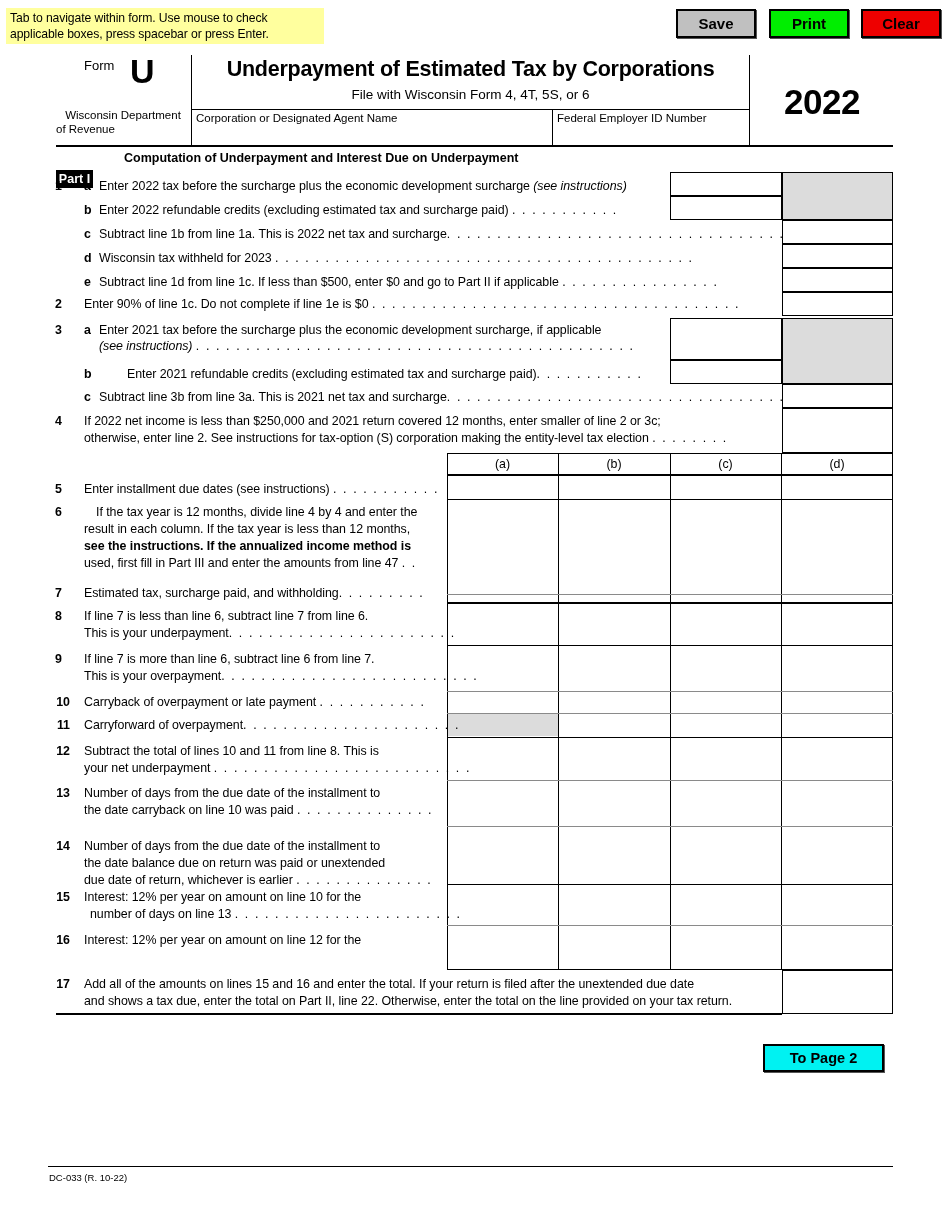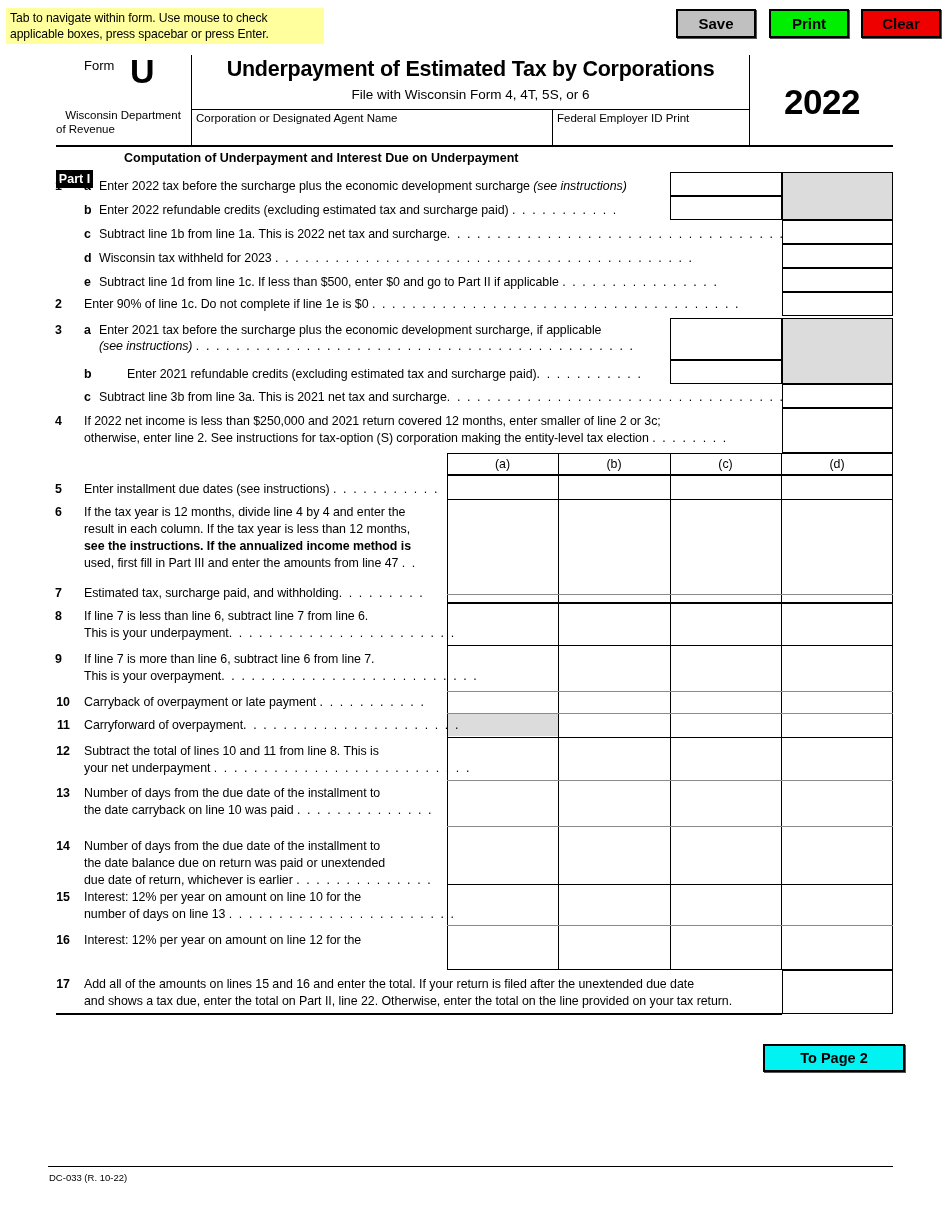--- a/index.html
+++ b/index.html
@@ -187,21 +187,21 @@
 
   .colhdr {
     position: absolute;
     font-size: 12.4px;
     text-align: center;
   }
 
   
   #btn-topage2 {
     position: absolute;
-    left: 763px; top: 1044px; width: 142px; height: 28px;
+    left: 763px; top: 1044px; width: 121px; height: 28px;
     background: #00f2f2;
     border: 2px solid #000;
     box-sizing: border-box;
     font-size: 14.5px; font-weight: bold;
     display: flex; align-items: center; justify-content: center;
     cursor: pointer;
     box-shadow: 1px 1px 0 #555;
   }
   #footer-rule {
     position: absolute; left: 48px; top: 1166px; width: 845px;
@@ -234,21 +234,21 @@
 
     <div id="hdr-mid">
       <div id="form-title">Underpayment of Estimated Tax by Corporations</div>
       <div id="form-subtitle">File with Wisconsin Form 4, 4T, 5S, or 6</div>
       <div id="hdr-mid-rule"></div>
 
       <div id="corp-name-cell">
         <div class="cell-label">Corporation or Designated Agent Name</div>
       </div>
       <div id="fein-cell">
-        <div class="cell-label">Federal Employer ID Print</div>
+        <div class="cell-label">Federal Employer ID Number</div>
       </div>
     </div>
 
     <div id="hdr-right">
       <div id="year">2022</div>
     </div>
   </div>
   <div id="hdr-bottom-rule"></div>
 
   <div id="part1-bar">
@@ -352,21 +352,21 @@
   <div class="hline light" style="left:447px; top:925px; width:446px;"></div>
 
   <div class="shaded" style="position:absolute; left:448px; top:714px; width:110px; height:22px;"></div>
 
   <div class="lnum" style="left:48px; top:482px; width:14px;">5</div>
   <div class="ltext" style="left:84px; top:482px;">
     <span>Enter installment due dates (see instructions) </span><span class="dots">. . . . . . . . . . .</span>
   </div>
 
   <div class="lnum" style="left:48px; top:505px; width:14px;">6</div>
-  <div class="ltext" style="left:84px; top:505px;">If the tax year is 12 months, divide line 4 by 4 and enter the</div>
+  <div class="ltext" style="left:96px; top:505px;">If the tax year is 12 months, divide line 4 by 4 and enter the</div>
   <div class="ltext" style="left:84px; top:522px;">result in each column. If the tax year is less than 12 months,</div>
   <div class="ltext" style="left:84px; top:539px;font-weight:bold;">see the instructions. If the annualized income method is</div>
   <div class="ltext" style="left:84px; top:556px;">
     <span>used, first fill in Part III and enter the amounts from line 47 </span><span class="dots">. .</span>
   </div>
 
   <div class="lnum" style="left:48px; top:586px; width:14px;">7</div>
   <div class="ltext" style="left:84px; top:586px;">
     <span>Estimated tax, surcharge paid, and withholding</span><span class="dots">. . . . . . . . .</span>
   </div>
@@ -407,21 +407,21 @@
 
   <div class="lnum" style="left:48px; top:839px; width:22px;">14</div>
   <div class="ltext" style="left:84px; top:839px;">Number of days from the due date of the installment to</div>
   <div class="ltext" style="left:84px; top:856px;">the date balance due on return was paid or unextended</div>
   <div class="ltext" style="left:84px; top:873px;">
     <span>due date of return, whichever is earlier </span><span class="dots">. . . . . . . . . . . . . .</span>
   </div>
 
   <div class="lnum" style="left:48px; top:890px; width:22px;">15</div>
   <div class="ltext" style="left:84px; top:890px;">Interest: 12% per year on amount on line 10 for the</div>
-  <div class="ltext" style="left:84px; top:907px;">
+  <div class="ltext" style="left:90px; top:907px;">
     <span>number of days on line 13 </span><span class="dots">. . . . . . . . . . . . . . . . . . . . . . .</span>
   </div>
 
   <div class="lnum" style="left:48px; top:933px; width:22px;">16</div>
   <div class="ltext" style="left:84px; top:933px;">Interest: 12% per year on amount on line 12 for the</div>
 
   <div style="position:absolute; left:448px; top:476px; width:110px; height:22px;"></div>
   <div style="position:absolute; left:559px; top:476px; width:110px; height:22px;"></div>
   <div style="position:absolute; left:671px; top:476px; width:109px; height:22px;"></div>
   <div style="position:absolute; left:782px; top:476px; width:110px; height:22px;"></div>

